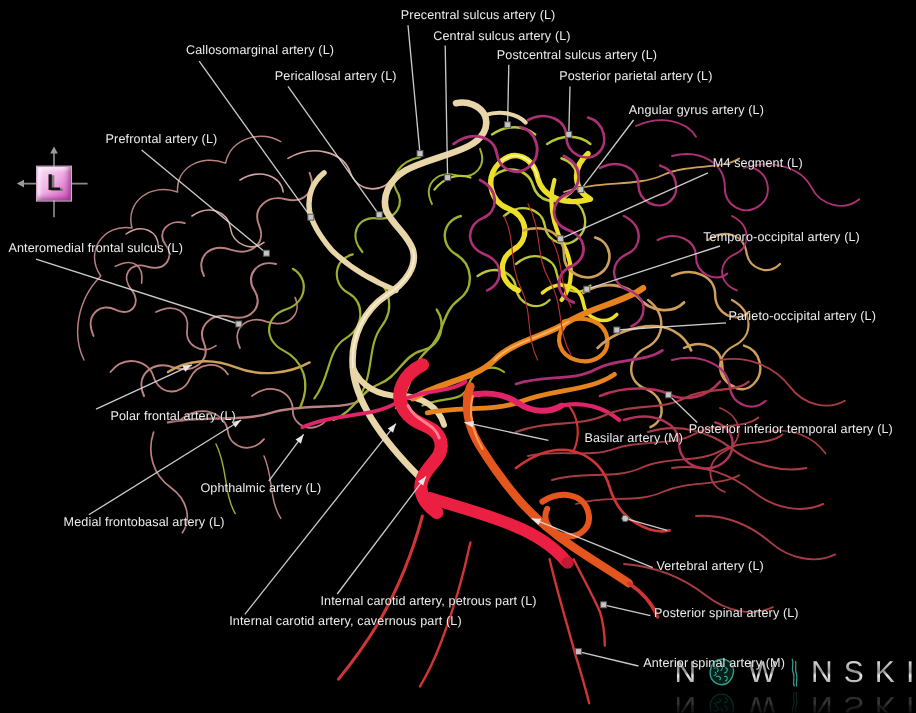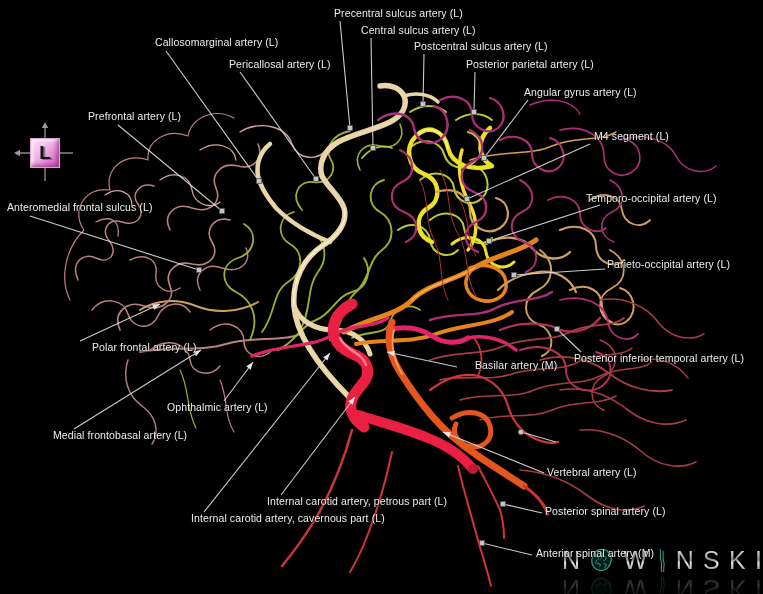--- a/index.html
+++ b/index.html
@@ -230,21 +230,21 @@
       <div class="artery-label" style="left: 524px; top: 86px; color: rgb(236, 236, 236);">Angular gyrus artery (L)</div>
       <div class="artery-label" style="left: 155px; top: 36px; color: rgb(236, 236, 236);">Callosomarginal artery (L)</div>
       <div class="artery-label" style="left: 229px; top: 58px; color: rgb(236, 236, 236);">Pericallosal artery (L)</div>
       <div class="artery-label" style="left: 88px; top: 110px; color: rgb(236, 236, 236);">Prefrontal artery (L)</div>
       <div class="artery-label" style="left: 7px; top: 201px; color: rgb(236, 236, 236);">Anteromedial frontal sulcus (L)</div>
       <div class="artery-label" style="left: 594px; top: 130px; color: rgb(236, 236, 236);">M4 segment (L)</div>
       <div class="artery-label" style="left: 586px; top: 192px; color: rgb(236, 236, 236);">Temporo-occipital artery (L)</div>
       <div class="artery-label" style="left: 607px; top: 258px; color: rgb(236, 236, 236);">Parieto-occipital artery (L)</div>
       <div class="artery-label" style="left: 574px; top: 352px; color: rgb(236, 236, 236);">Posterior inferior temporal artery (L)</div>
       <div class="artery-label" style="left: 60px; top: 341px; color: rgb(236, 236, 236); margin-left: 32px;">Polar frontal artery (L)</div>
-      <div class="artery-label" style="left: 443px; top: 359px; color: rgb(236, 236, 236); padding-left: 32px;">Basilar artery (M)</div>
+      <div class="artery-label" style="left: 455px; top: 359px; color: rgb(236, 236, 236); padding-left: 32px;">Basilar artery (M)</div>
       <div class="artery-label" style="left: 167px; top: 401px; color: rgb(236, 236, 236);">Ophthalmic artery (L)</div>
       <div class="artery-label" style="left: 53px; top: 429px; color: rgb(236, 236, 236);">Medial frontobasal artery (L)</div>
       <div class="artery-label" style="left: 547px; top: 466px; color: rgb(236, 236, 236);">Vertebral artery (L)</div>
       <div class="artery-label" style="left: 191px; top: 512px; color: rgb(236, 236, 236);">Internal carotid artery, cavernous part (L)</div>
       <div class="artery-label" style="left: 267px; top: 495px; color: rgb(236, 236, 236);">Internal carotid artery, petrous part (L)</div>
       <div class="artery-label" style="left: 545px; top: 505px; color: rgb(236, 236, 236);">Posterior spinal artery (L)</div>
       <div class="artery-label" style="left: 536px; top: 547px; color: rgb(236, 236, 236);">Anterior spinal artery (M)</div>
     </div>
 
   <div id="orientation">

